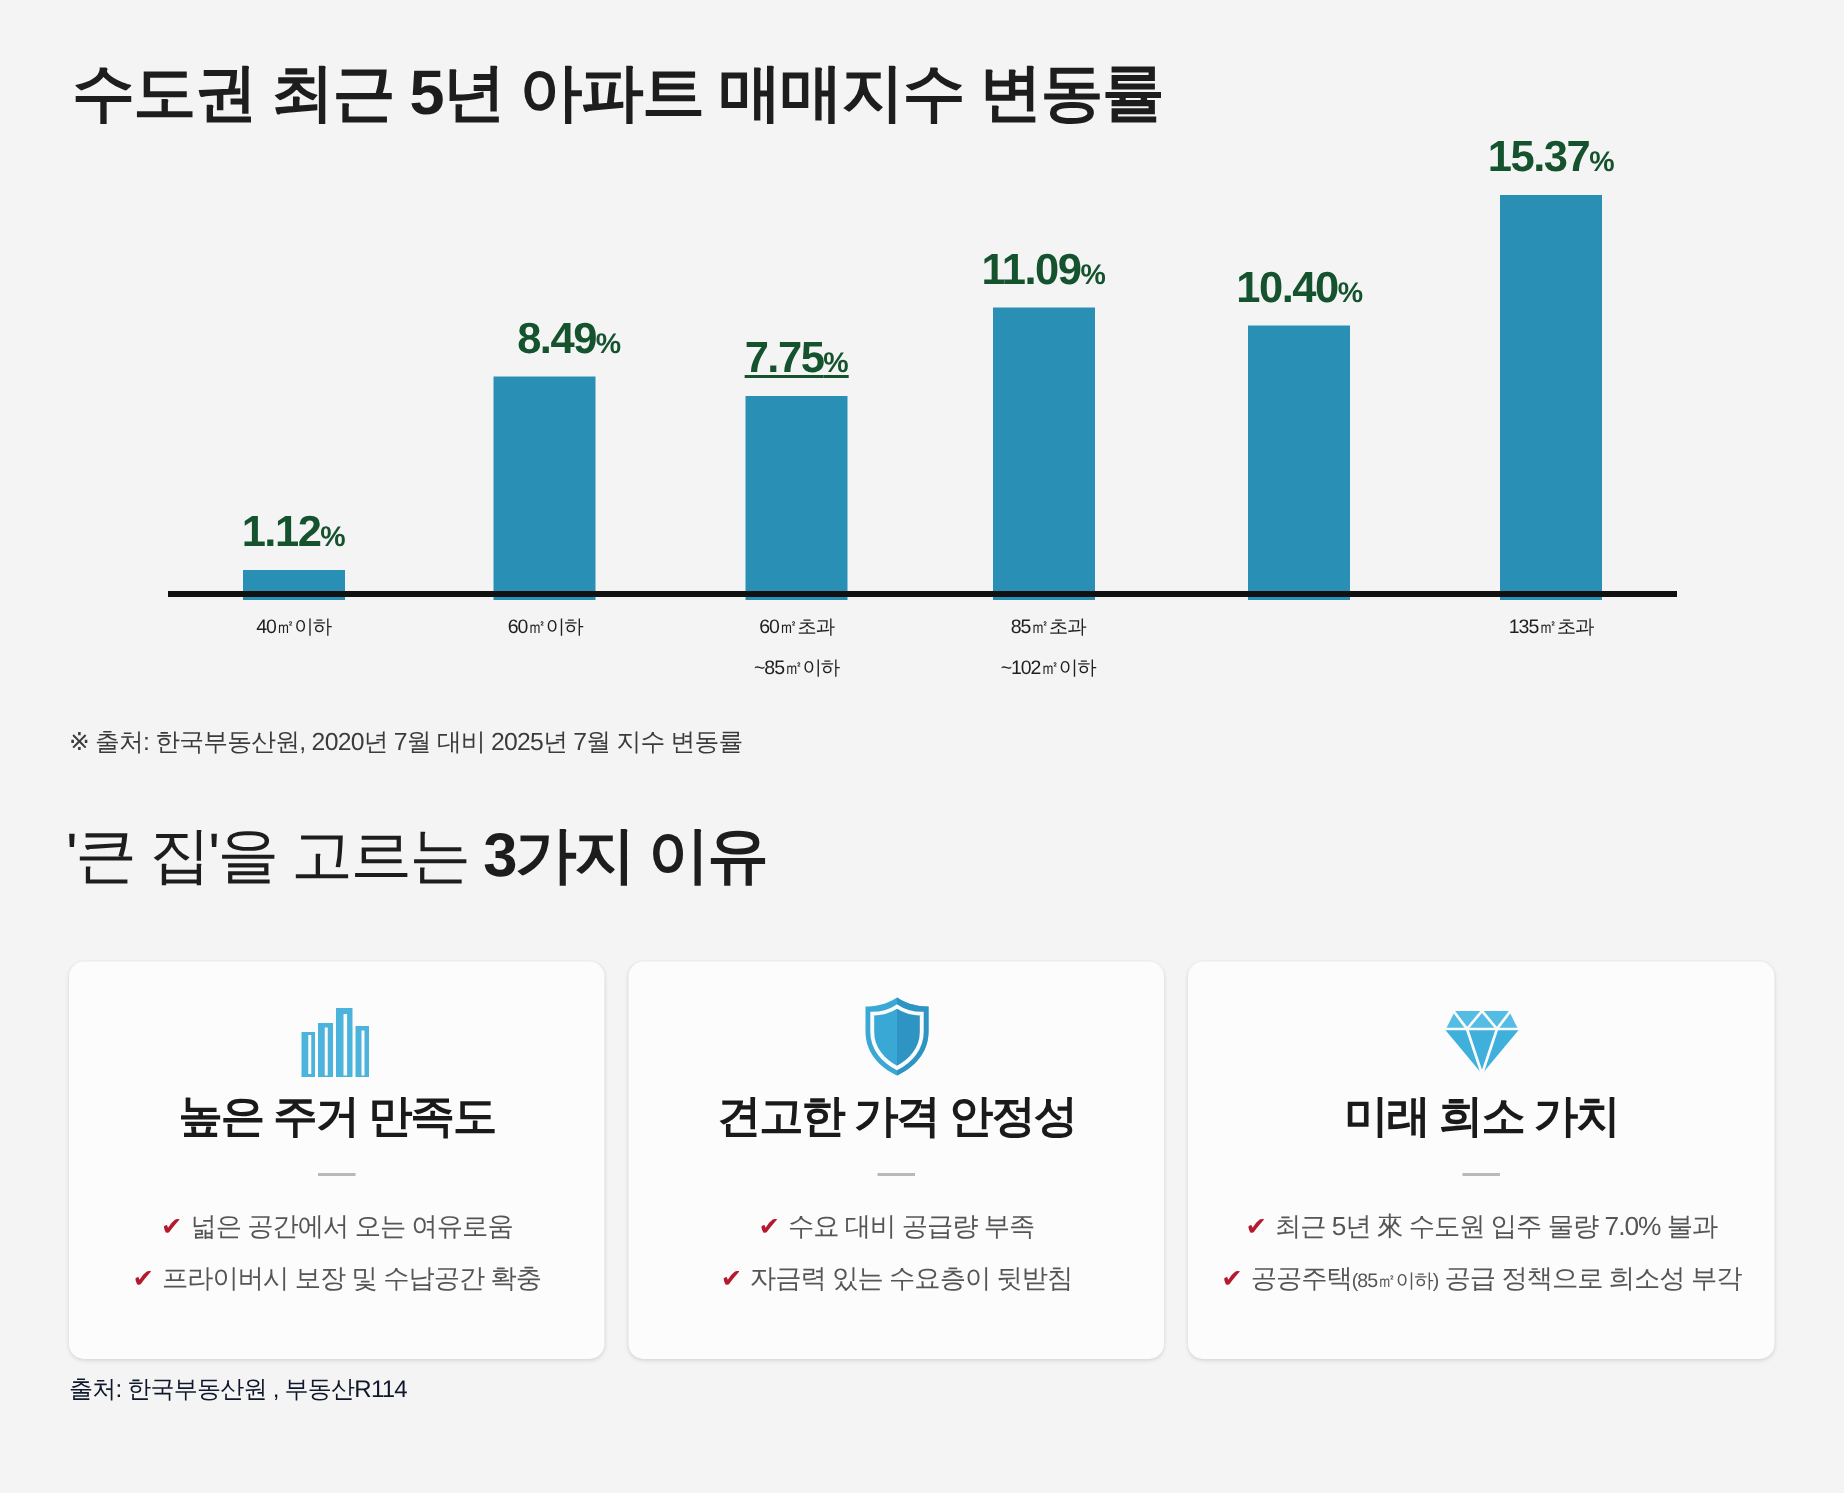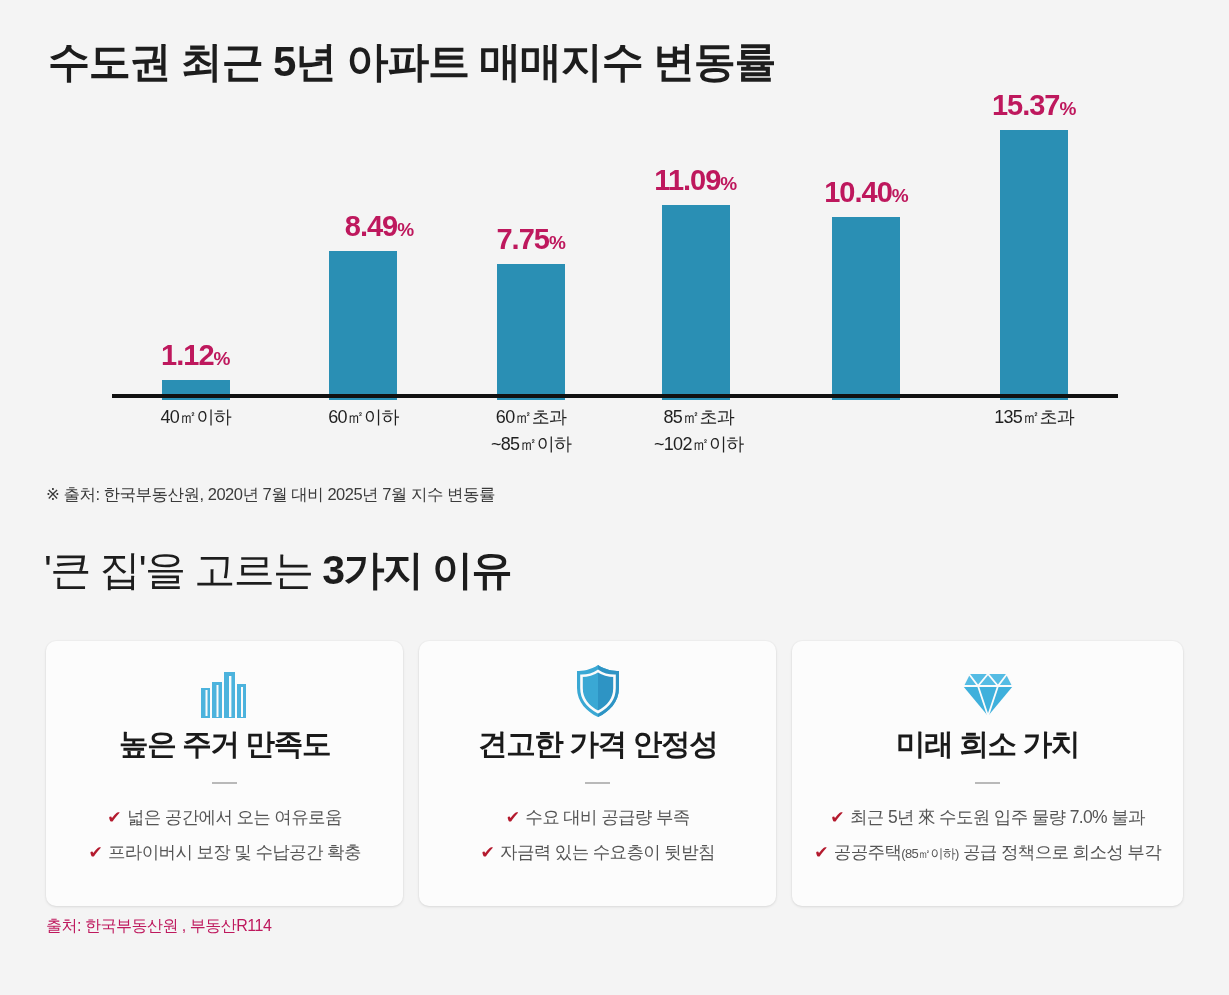--- a/index.html
+++ b/index.html
@@ -63,42 +63,42 @@
     width: 68px;
     background: #2a8fb4;
   }
   .bar-label {
     position: absolute;
     left: 50%;
     transform: translateX(-50%);
     white-space: nowrap;
     font-size: 29px;
     font-weight: 800;
-    color: #be185d;
+    color: #14532d;
     letter-spacing: -1px;
   }
   .bar-label .pct {
     font-size: 19px;
     font-weight: 700;
     letter-spacing: 0;
   }
 
   .cat-labels {
     position: absolute;
     left: 112px;
     top: 404px;
     width: 1006px;
     height: 80px;
   }
   .cat {
     position: absolute;
     top: 0;
     width: 167.6px;
     text-align: center;
-    font-size: 18px;
+    font-size: 13px;
     font-weight: 500;
     color: #1f1f1f;
     line-height: 27px;
     letter-spacing: -0.7px;
   }
 
   
   .source-note {
     position: absolute;
     left: 46px;
@@ -193,21 +193,21 @@
   }
   .bullet .small { font-size: 13px; margin-top: 44px; }
 
   
   .footer-note {
     position: absolute;
     left: 46px;
     top: 916px;
     font-size: 16px;
     font-weight: 400;
-    color: #be185d;
+    color: #0f172a;
     letter-spacing: -0.5px;
     white-space: nowrap;
   }
 </style>
 </head>
 <body>
 
 <div id="page">
 
   <div class="main-title">
@@ -218,21 +218,21 @@
       <div class="bar-slot" style="left: 0px;">
         <div class="bar" style="height: 19.6848px; background: rgb(42, 143, 180);"></div>
         <div class="bar-label" style="bottom: 27.6848px;"><span>1.12</span><span class="pct">%</span></div>
       </div>
       <div class="bar-slot" style="left: 167.667px;">
         <div class="bar" style="height: 149.218px; background: rgb(42, 143, 180);"></div>
         <div class="bar-label" style="bottom: 157.218px; margin-left: 16px;"><span>8.49</span><span class="pct">%</span></div>
       </div>
       <div class="bar-slot" style="left: 335.333px;">
         <div class="bar" style="height: 136.212px; background: rgb(42, 143, 180);"></div>
-        <div class="bar-label" style="bottom: 144.212px;"><span>7.75</span><span class="pct">%</span></div>
+        <div class="bar-label" style="bottom: 144.212px; text-decoration: underline;"><span>7.75</span><span class="pct">%</span></div>
       </div>
       <div class="bar-slot" style="left: 500px;">
         <div class="bar" style="height: 194.915px; background: rgb(42, 143, 180);"></div>
         <div class="bar-label" style="bottom: 202.915px;"><span>11.09</span><span class="pct">%</span></div>
       </div>
       <div class="bar-slot" style="left: 670.667px;">
         <div class="bar" style="height: 182.788px; background: rgb(42, 143, 180);"></div>
         <div class="bar-label" style="bottom: 190.788px; text-align: right;"><span>10.40</span><span class="pct">%</span></div>
       </div>
       <div class="bar-slot" style="left: 838.333px;">

